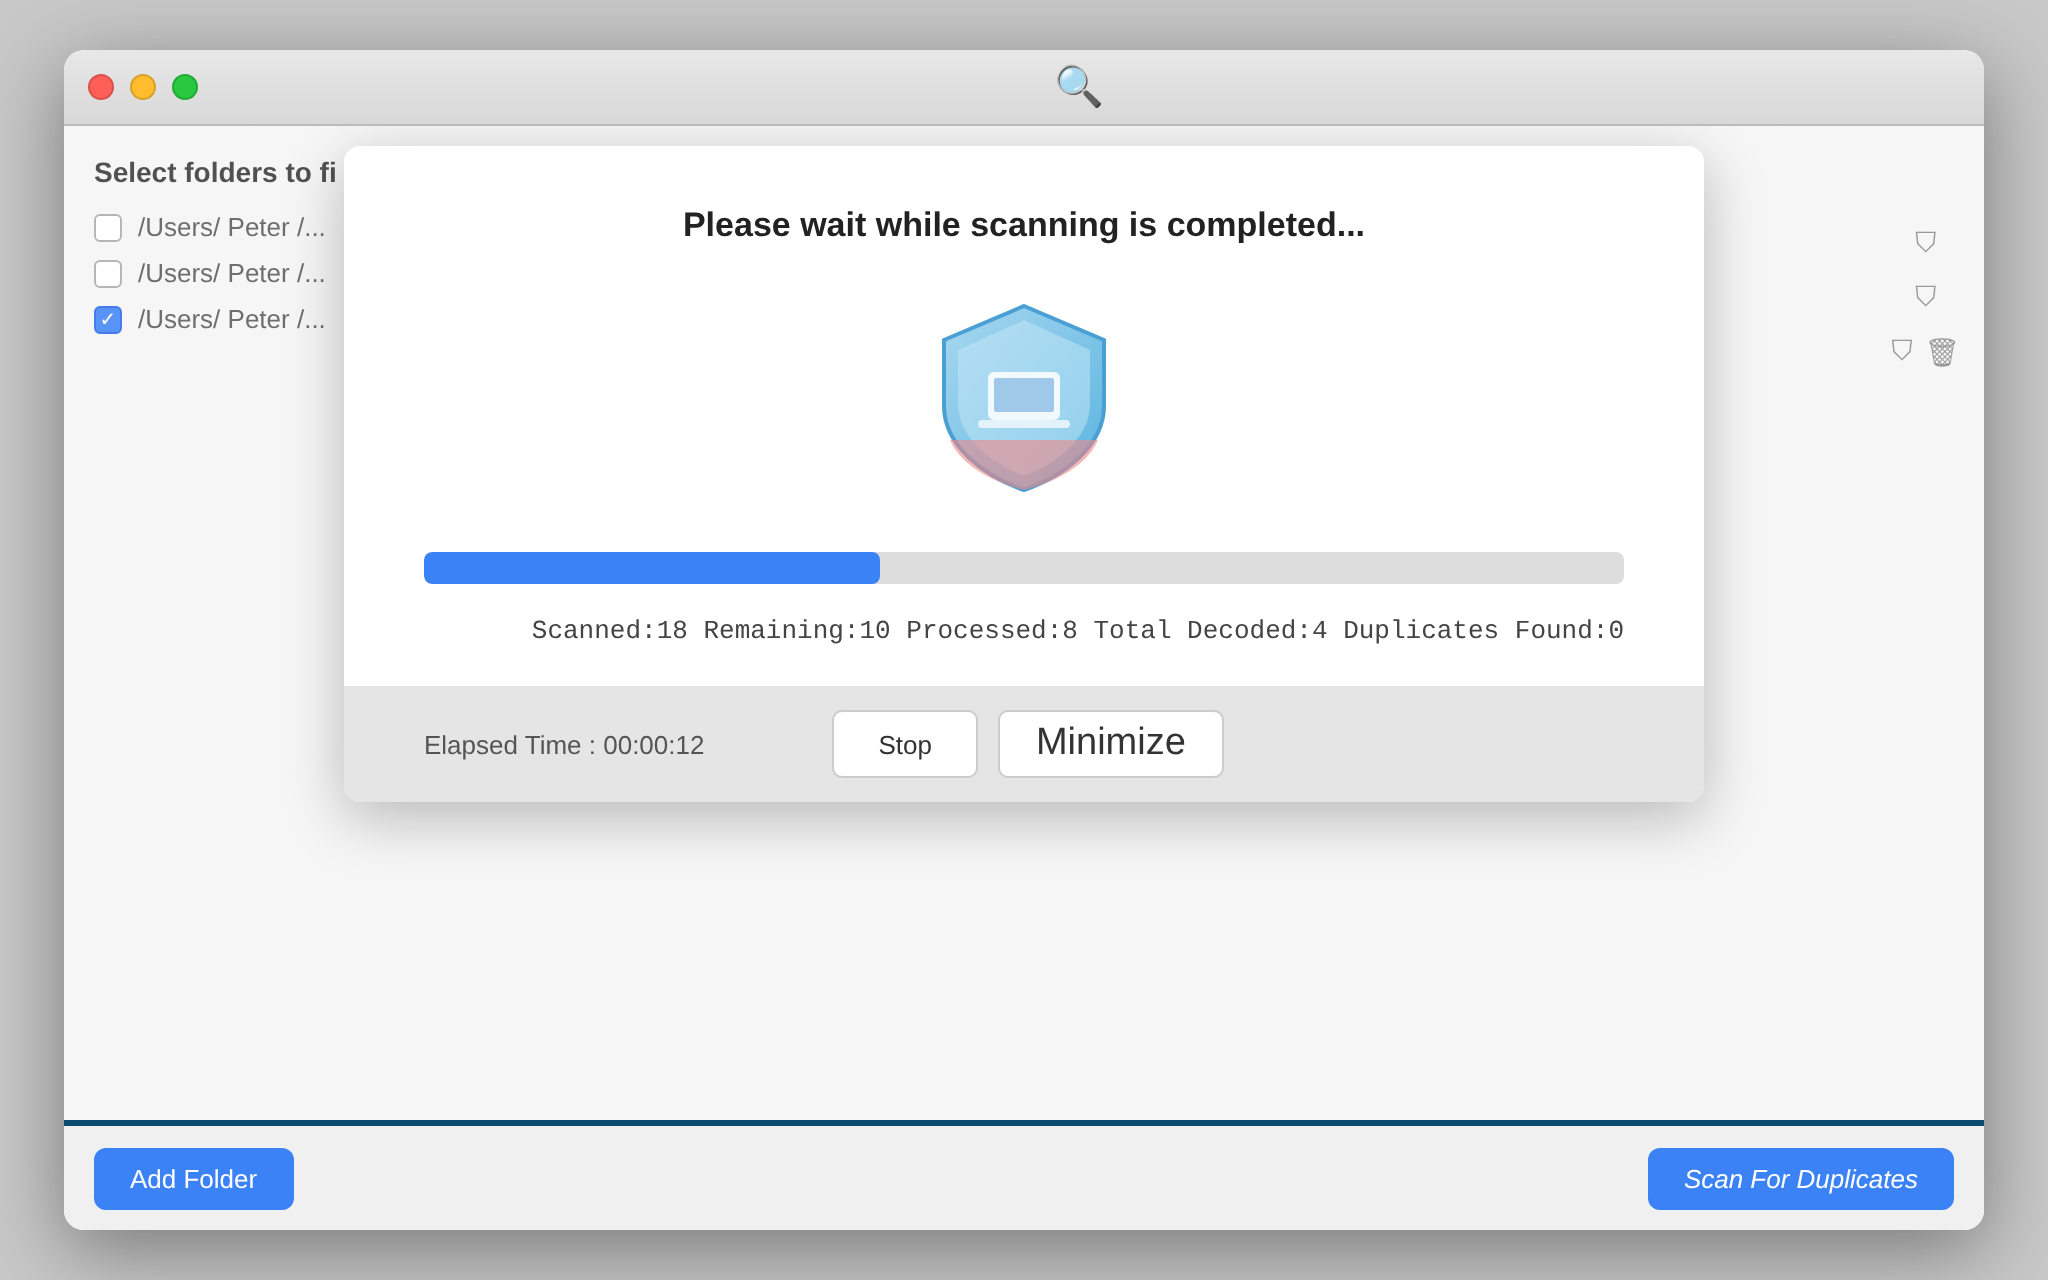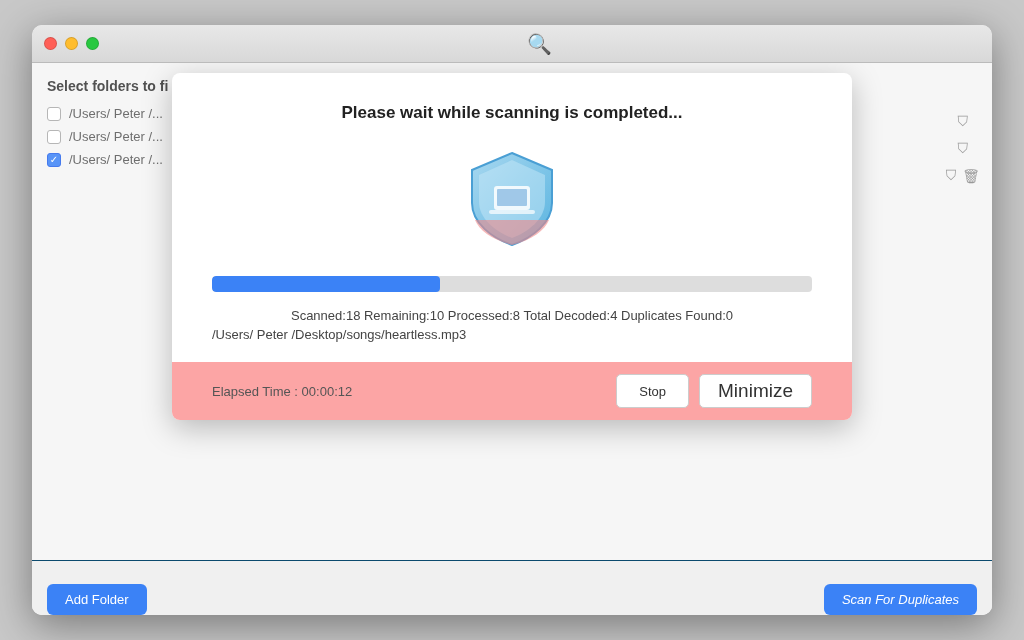--- a/index.html
+++ b/index.html
@@ -146,23 +146,23 @@
     }
 
     
     .bottom-bar {
       position: absolute;
       bottom: 0;
       left: 0;
       right: 0;
       height: 55px;
       background: #f0f0f0;
-      border-top: 1px solid #0c4a6e;
-      display: flex;
-      align-items: flex-end;
+      border-top: 3px solid #0c4a6e;
+      display: flex;
+      align-items: center;
       justify-content: space-between;
       padding: 0 15px;
     }
 
     .add-folder-btn {
       background: #3b82f6;
       color: white;
       border: none;
       border-radius: 6px;
       padding: 8px 18px;
@@ -239,39 +239,41 @@
     .progress-fill {
       height: 100%;
       border-radius: 4px;
       background: #3b82f6;
     }
 
     
     .stats-text {
       font-size: 13px;
       color: #444;
-      text-align: center;
+      text-align: right;
       margin-bottom: 4px;
+      font-family: Liberation Mono, monospace;
     }
 
     .path-text {
       font-size: 13px;
       color: #444;
       text-align: left;
       margin-bottom: 0;
     }
 
     
     .modal-footer {
-      background: #fca5a5;
+      background: #e5e5e5;
       padding: 12px 40px;
       display: flex;
       align-items: center;
-      justify-content: space-between;
+      justify-content: flex-start;
       margin-top: 20px;
+      gap: 24px;
     }
 
     .elapsed-text {
       font-size: 13px;
       color: #555;
     }
 
     .footer-buttons {
       display: flex;
       gap: 10px;
@@ -370,21 +372,20 @@
 
               <path d="M8 72 C12 82 25 92 45 97 C65 92 78 82 82 72 Z" fill="#e88" opacity="0.6"></path>
             </svg>
           </div>
 
           <div class="progress-container">
             <div class="progress-fill" style="width: 38%;"></div>
           </div>
 
           <div class="stats-text">Scanned:18  Remaining:10  Processed:8  Total Decoded:4   Duplicates Found:0</div>
-          <div class="path-text">/Users/  Peter  /Desktop/songs/heartless.mp3</div>
 
         </div>
 
         <div class="modal-footer">
           <div class="elapsed-text">
             <span>Elapsed Time : </span><span>00:00:12</span>
           </div>
           <div class="footer-buttons">
             <button class="stop-btn">Stop</button>
             <button class="minimize-btn">Minimize</button>

